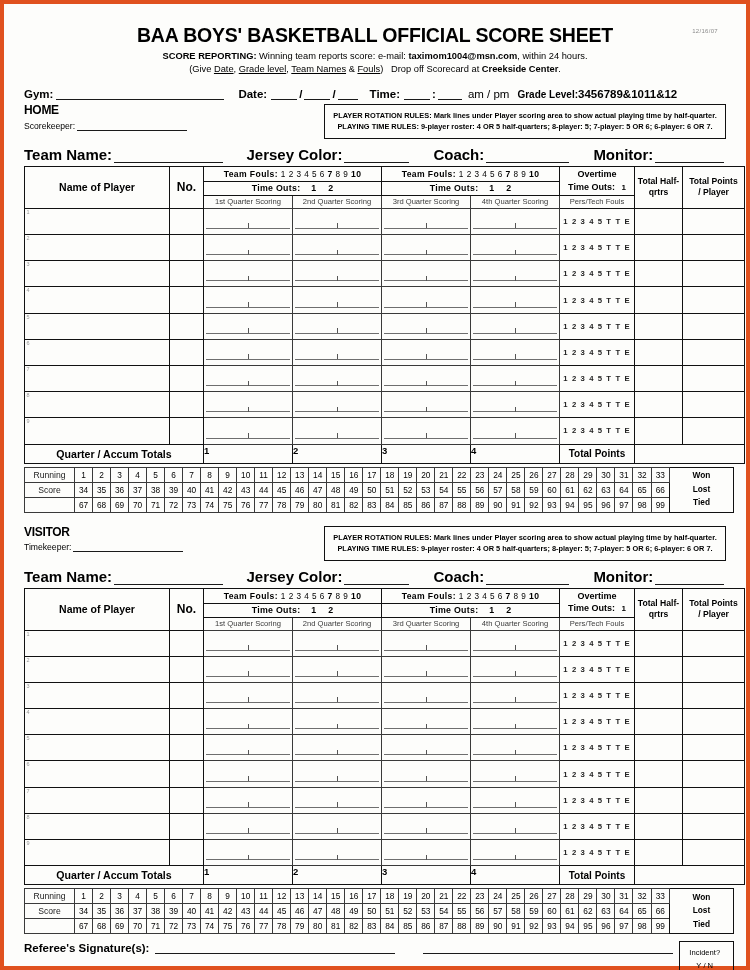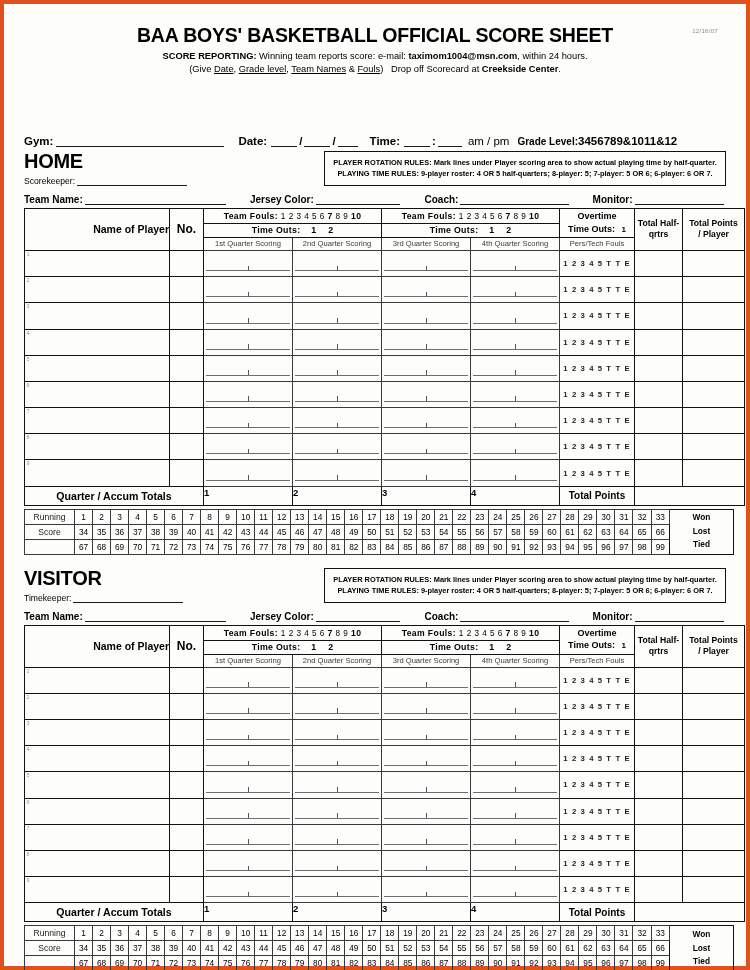--- a/index.html
+++ b/index.html
@@ -50,45 +50,45 @@
     font-size:11.5px; font-weight:bold;
     white-space:nowrap;
   }
   .gymline .lbl { font-weight:bold; }
   .fill { border-bottom:1.2px solid #1a1a1a; display:inline-block; height:12px; }
   .gl-grades { font-weight:bold; font-size:10px; }
 
   
   .banner { display:flex; align-items:stretch; margin-top:4px; }
   .banner-left { width:300px; padding-right:8px; }
-  .side-name { font-size:20px; font-weight:bold; line-height:1.05; letter-spacing:-0.3px; }
+  .side-name { font-size:12px; font-weight:bold; line-height:1.05; letter-spacing:-0.3px; }
   .side-sub { font-size:8.6px; margin-top:2px; display:flex; align-items:flex-end; }
   .side-sub .fill { flex:1; margin-left:2px; }
   .rules-box {
     flex:1; border:1.4px solid #111;
     padding:5px 6px;
     display:flex; flex-direction:column; justify-content:space-between;
     text-align:center;
   }
   .rules-box div { font-size:7.4px; font-weight:bold; line-height:1.55; white-space:nowrap; }
 
   
   .teaminfo {
     display:flex; align-items:flex-end;
     margin-top:7px; margin-bottom:3px;
-    font-size:10px; font-weight:bold; white-space:nowrap;
+    font-size:15px; font-weight:bold; white-space:nowrap;
   }
   .teaminfo .fill { margin:0 2px; }
 
   
   table.sheet { border-collapse:collapse; width:710px; table-layout:fixed; }
   table.sheet td, table.sheet th { border:1px solid #3a3a3a; padding:0; }
   .ob { border:1.8px solid #111 !important; }
 
-  .hdr-name { font-size:10.5px; font-weight:bold; text-align:right; }
+  .hdr-name { font-size:10.5px; font-weight:bold; text-align:center; }
   .hdr-no   { font-size:12px; font-weight:bold; text-align:center; }
   .tf {
     font-size:8.6px; font-weight:bold; text-align:center; height:15px;
     white-space:nowrap; letter-spacing:0.4px;
   }
   .tf .num  { font-weight:normal; font-size:8.2px; }
   .tf .numb { font-weight:bold; font-size:8.6px; }
   .to { font-size:8.8px; font-weight:bold; text-align:center; height:14px; letter-spacing:0.3px; }
   .qs {
     font-size:7.6px; text-align:center; height:13px;
@@ -158,21 +158,21 @@
     <span class="b">taximom1004@msn.com</span><span>, within 24 hours.</span>
   </div>
   <div class="rep-line">
     <span>(Give </span><span class="u">Date</span><span>, </span><span class="u">Grade level</span><span>, </span><span class="u">Team Names</span><span> &amp; </span><span class="u">Fouls</span><span>)</span>
     &nbsp;&nbsp;<span>Drop off Scorecard at </span><span class="b">Creekside Center</span><span>.</span>
   </div>
 
   <div class="gymline">
     <span class="lbl">Gym:</span>
     <span class="fill" style="width:168px;margin-left:3px;"></span>
-    <span class="lbl" style="margin-left:14px;margin-top:47px;">Date:</span>
+    <span class="lbl" style="margin-left:14px;">Date:</span>
     <span class="fill" style="width:26px;margin-left:4px;"></span>
     <span style="margin:0 2px;">/</span>
     <span class="fill" style="width:26px;"></span>
     <span style="margin:0 2px;">/</span>
     <span class="fill" style="width:20px;"></span>
     <span class="lbl" style="margin-left:12px;">Time:</span>
     <span class="fill" style="width:26px;margin-left:4px;"></span>
     <span style="margin:0 2px;">:</span>
     <span class="fill" style="width:24px;"></span>
     <span style="margin-left:6px;font-weight:normal;">am / pm</span>

